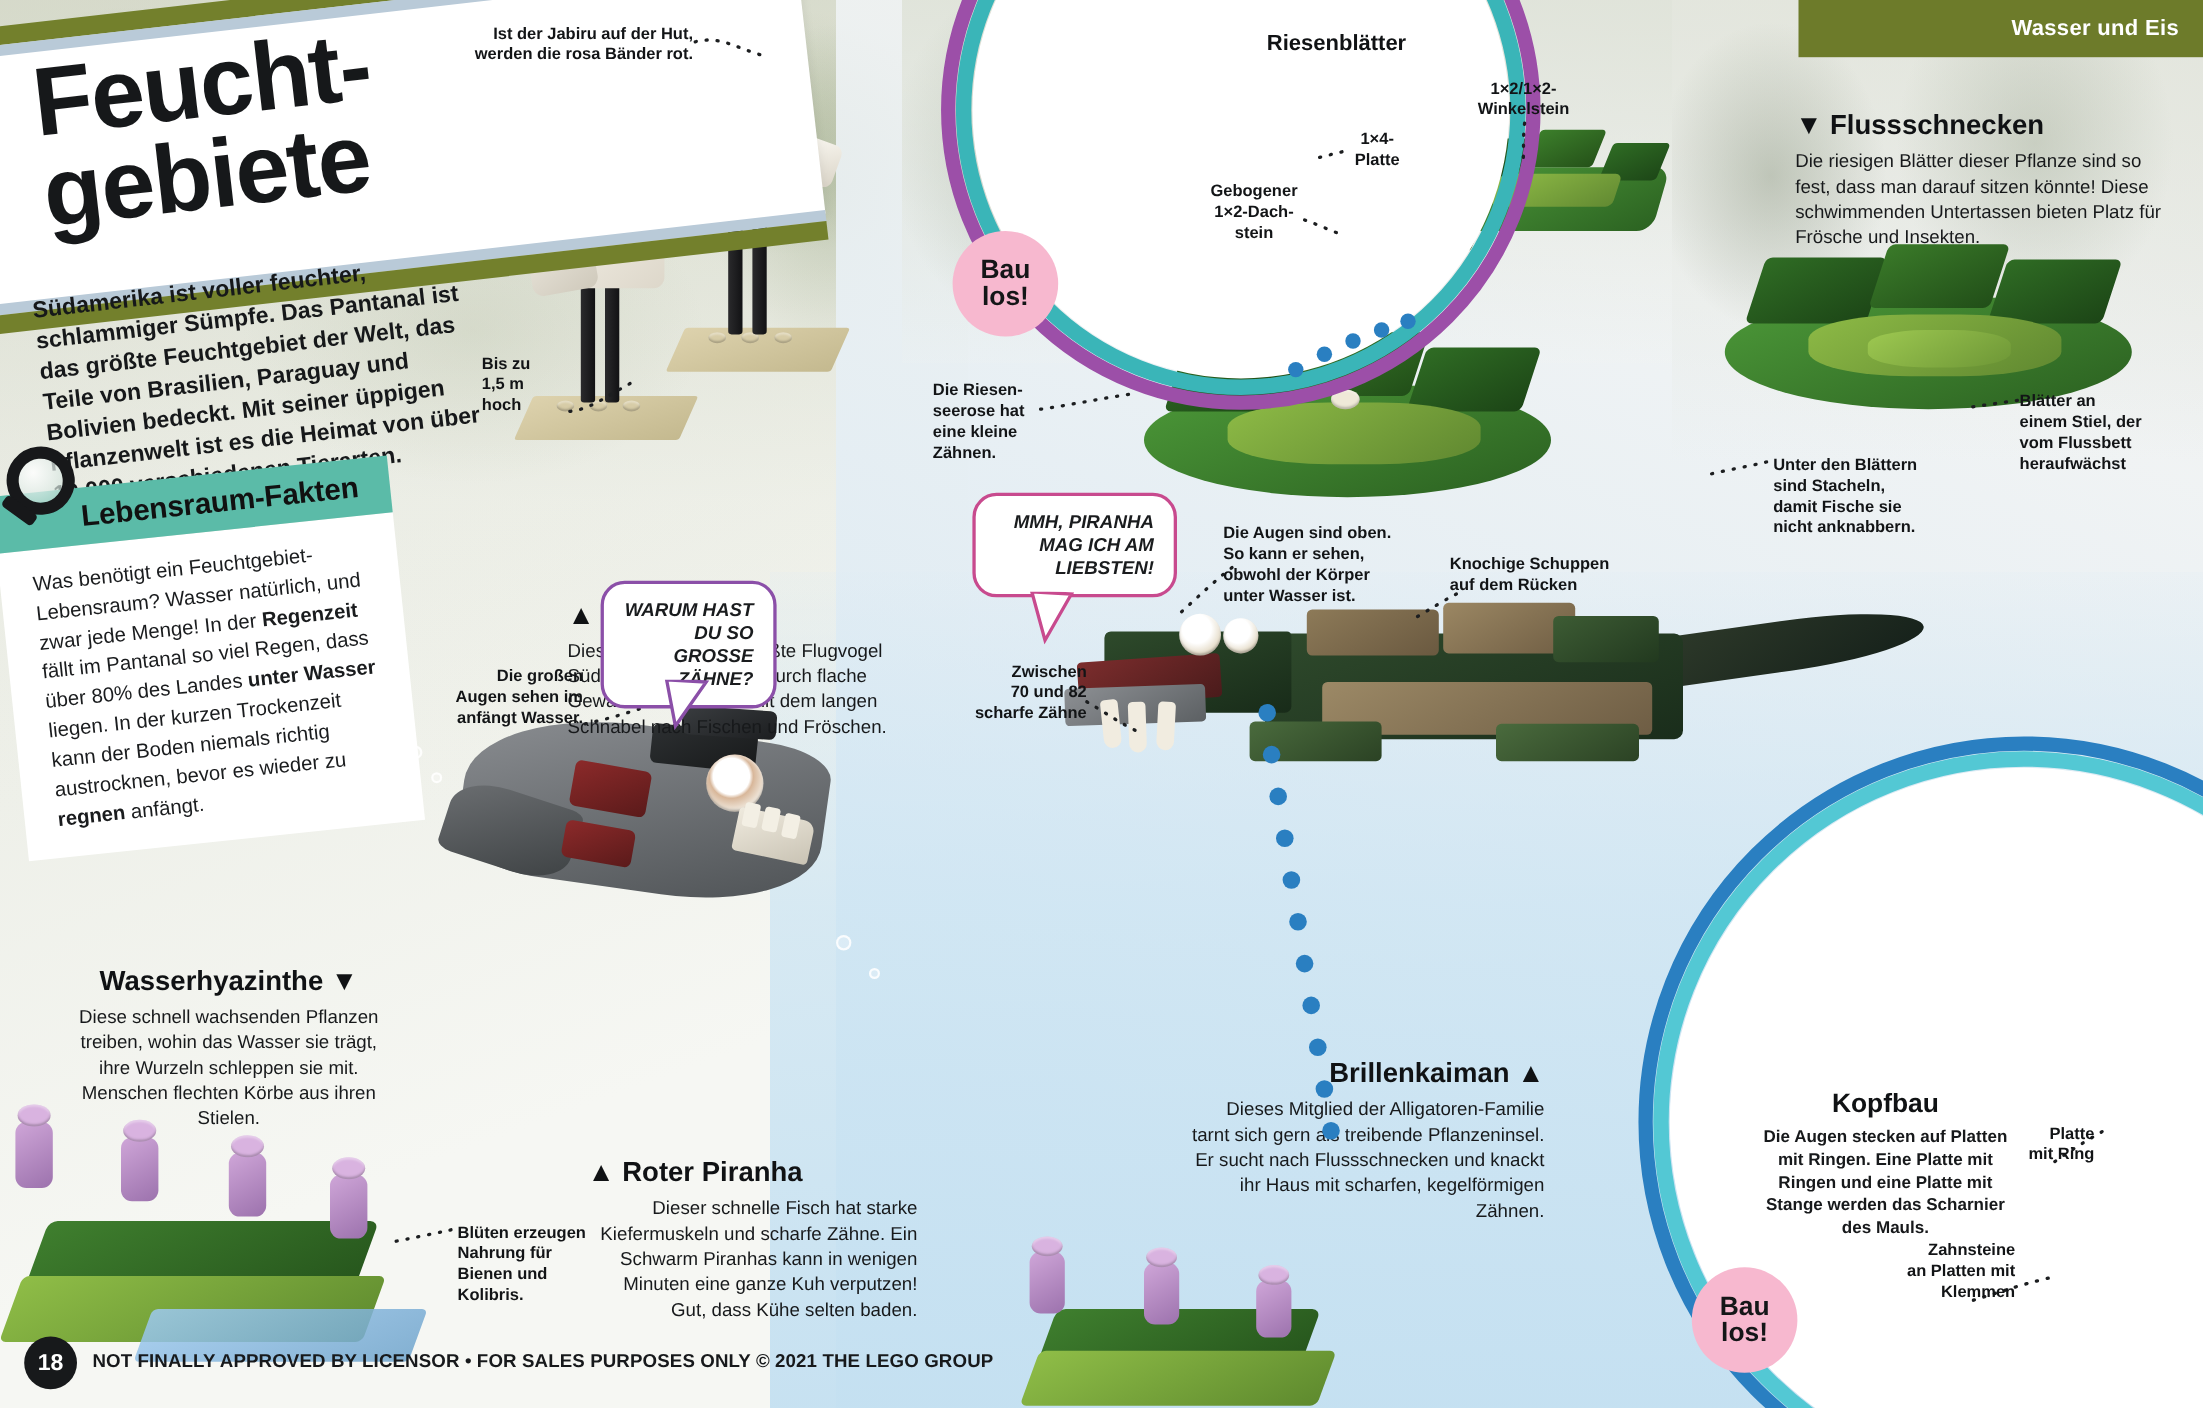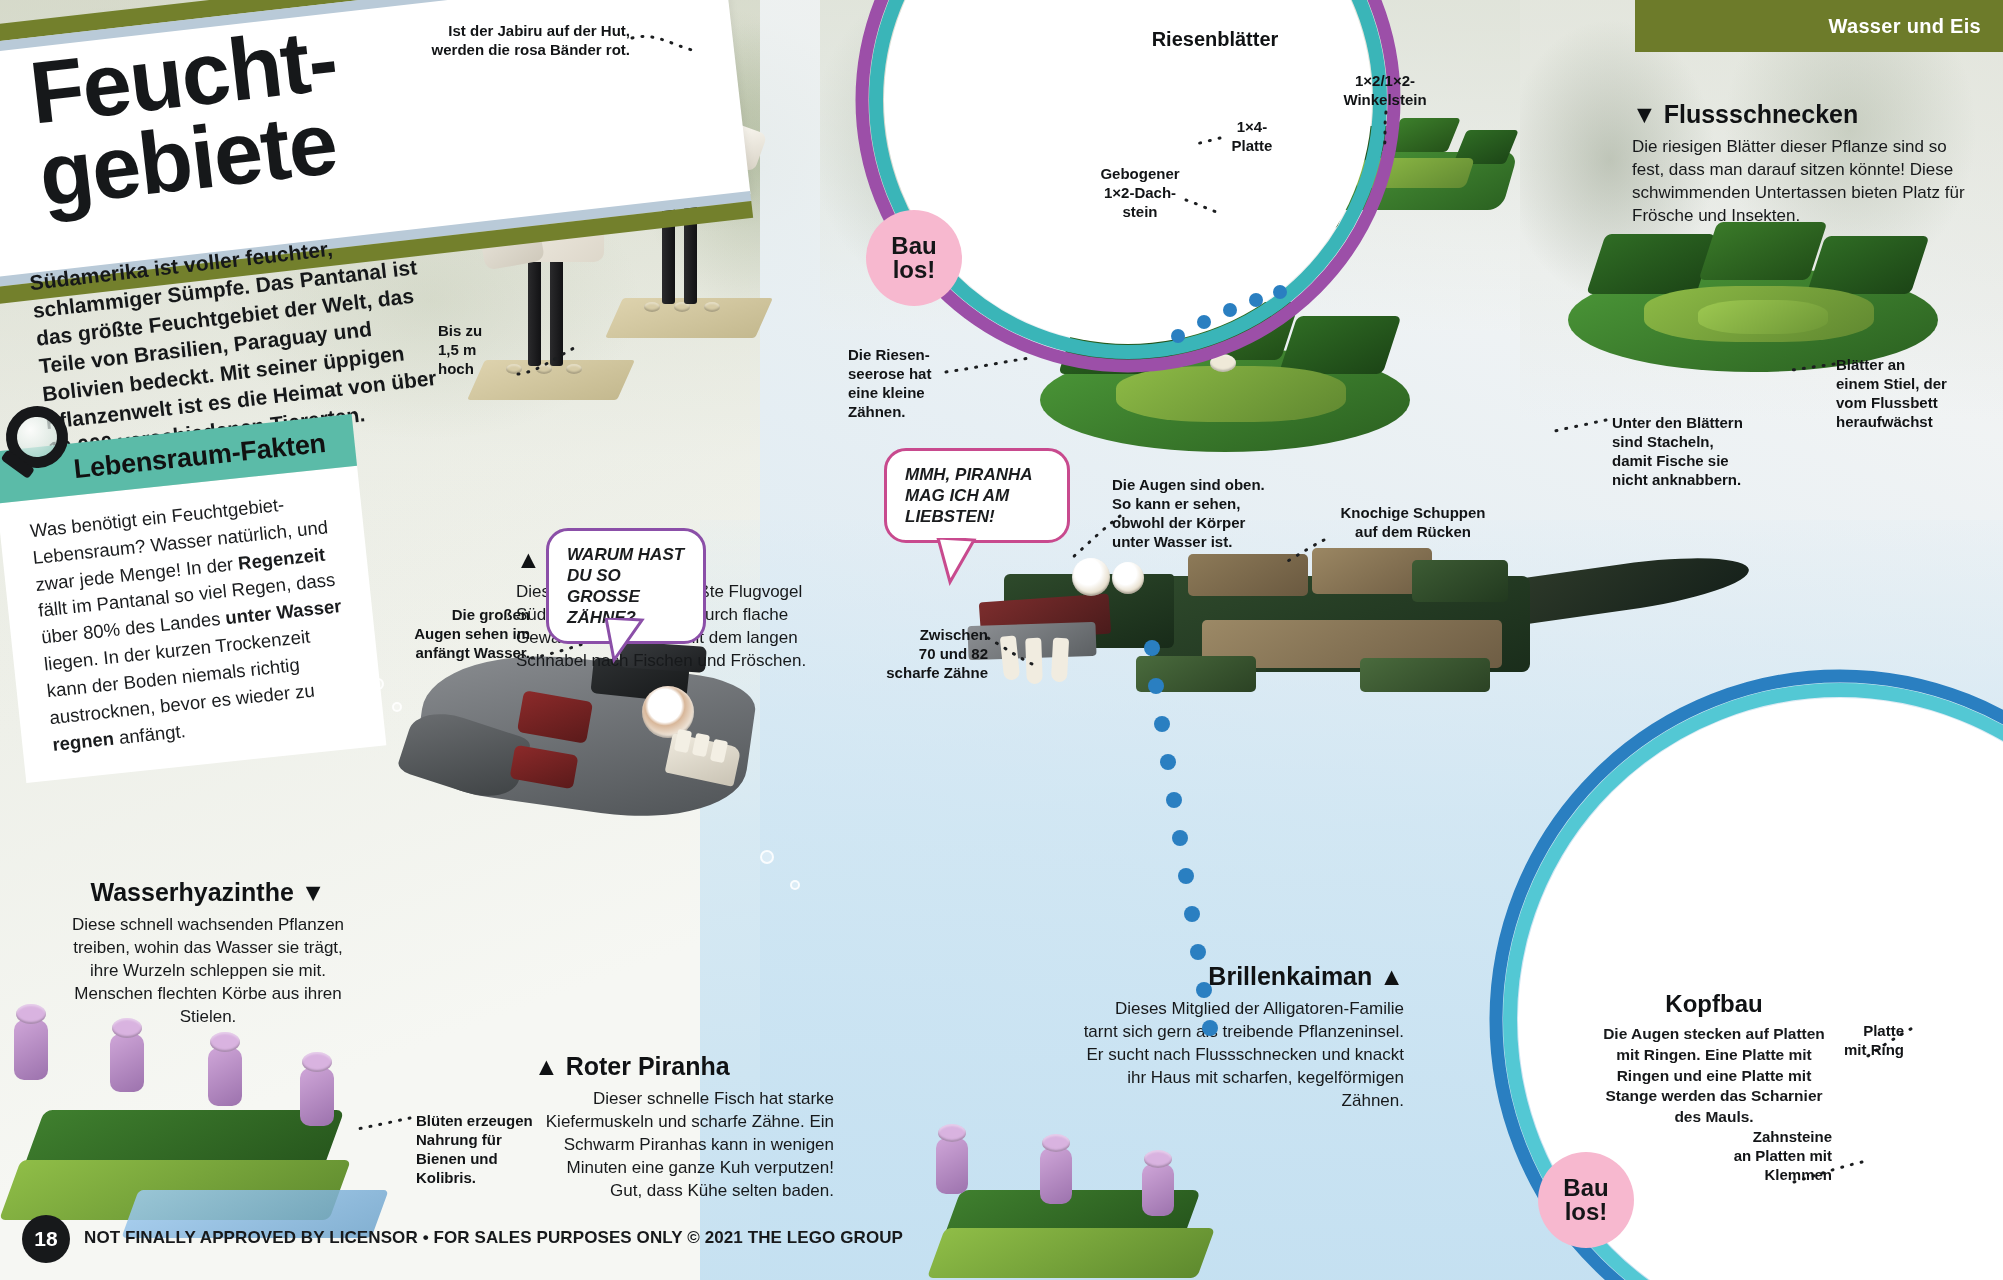--- a/index.html
+++ b/index.html
@@ -169,21 +169,21 @@
 
   
   .bubble {
     position: absolute; z-index: 30;
     background: #ffffff;
     border: 3px solid #c84a8e;
     border-radius: 22px;
     padding: 13px 18px;
     font-style: italic; font-weight: bold;
     font-size: 17px; line-height: 1.24; color: #1a1c1e;
-    text-align: left;
+    text-align: right;
   }
   .bubble.purple { border-color: #8b4fa8; }
 
   
   .baulos {
     position: absolute; z-index: 33;
     width: 96px; height: 96px; border-radius: 50%;
     background: #f7b8cf;
     display: flex; flex-direction: column; align-items: center; justify-content: center;
     font-weight: bold; font-size: 24px; line-height: 1.0; color: #141618;
@@ -504,27 +504,27 @@
   </svg>
 
   <div class="lbl left" style="left:1112px;top:476px;width:190px;white-space:pre-line;">Die Augen sind oben.
 So kann er sehen,
 obwohl der Körper
 unter Wasser ist.</div>
   <svg class="dots" style="left:1066px;top:512px;width:58px;height:54px;">
     <path d="M54,4 C38,16 24,30 6,46" stroke="#1c1e20" stroke-width="3" fill="none" stroke-dasharray="1 9" stroke-linecap="round"></path>
   </svg>
 
-  <div class="lbl left" style="left:1318px;top:504px;width:190px;white-space:pre-line;text-align:center;">Knochige Schuppen
+  <div class="lbl left" style="left:1318px;top:504px;width:190px;white-space:pre-line;">Knochige Schuppen
 auf dem Rücken</div>
   <svg class="dots" style="left:1282px;top:536px;width:46px;height:34px;">
     <path d="M42,4 C30,10 18,18 4,26" stroke="#1c1e20" stroke-width="3" fill="none" stroke-dasharray="1 9" stroke-linecap="round"></path>
   </svg>
 
-  <div class="lbl right" style="left:848px;top:602px;width:140px;white-space:pre-line;margin-top:24px;">Zwischen
+  <div class="lbl right" style="left:848px;top:602px;width:140px;white-space:pre-line;">Zwischen
 70 und 82
 scharfe Zähne</div>
   <svg class="dots" style="left:986px;top:630px;width:50px;height:40px;">
     <path d="M2,8 C16,16 30,26 46,34" stroke="#1c1e20" stroke-width="3" fill="none" stroke-dasharray="1 9" stroke-linecap="round"></path>
   </svg>
 
   <svg class="dots" style="left:1140px;top:640px;width:110px;height:470px;z-index:26;">
     <circle cx="12" cy="8" r="8" fill="#2a7fc1"></circle>
     <circle cx="16" cy="46" r="8" fill="#2a7fc1"></circle>
     <circle cx="22" cy="84" r="8" fill="#2a7fc1"></circle>

